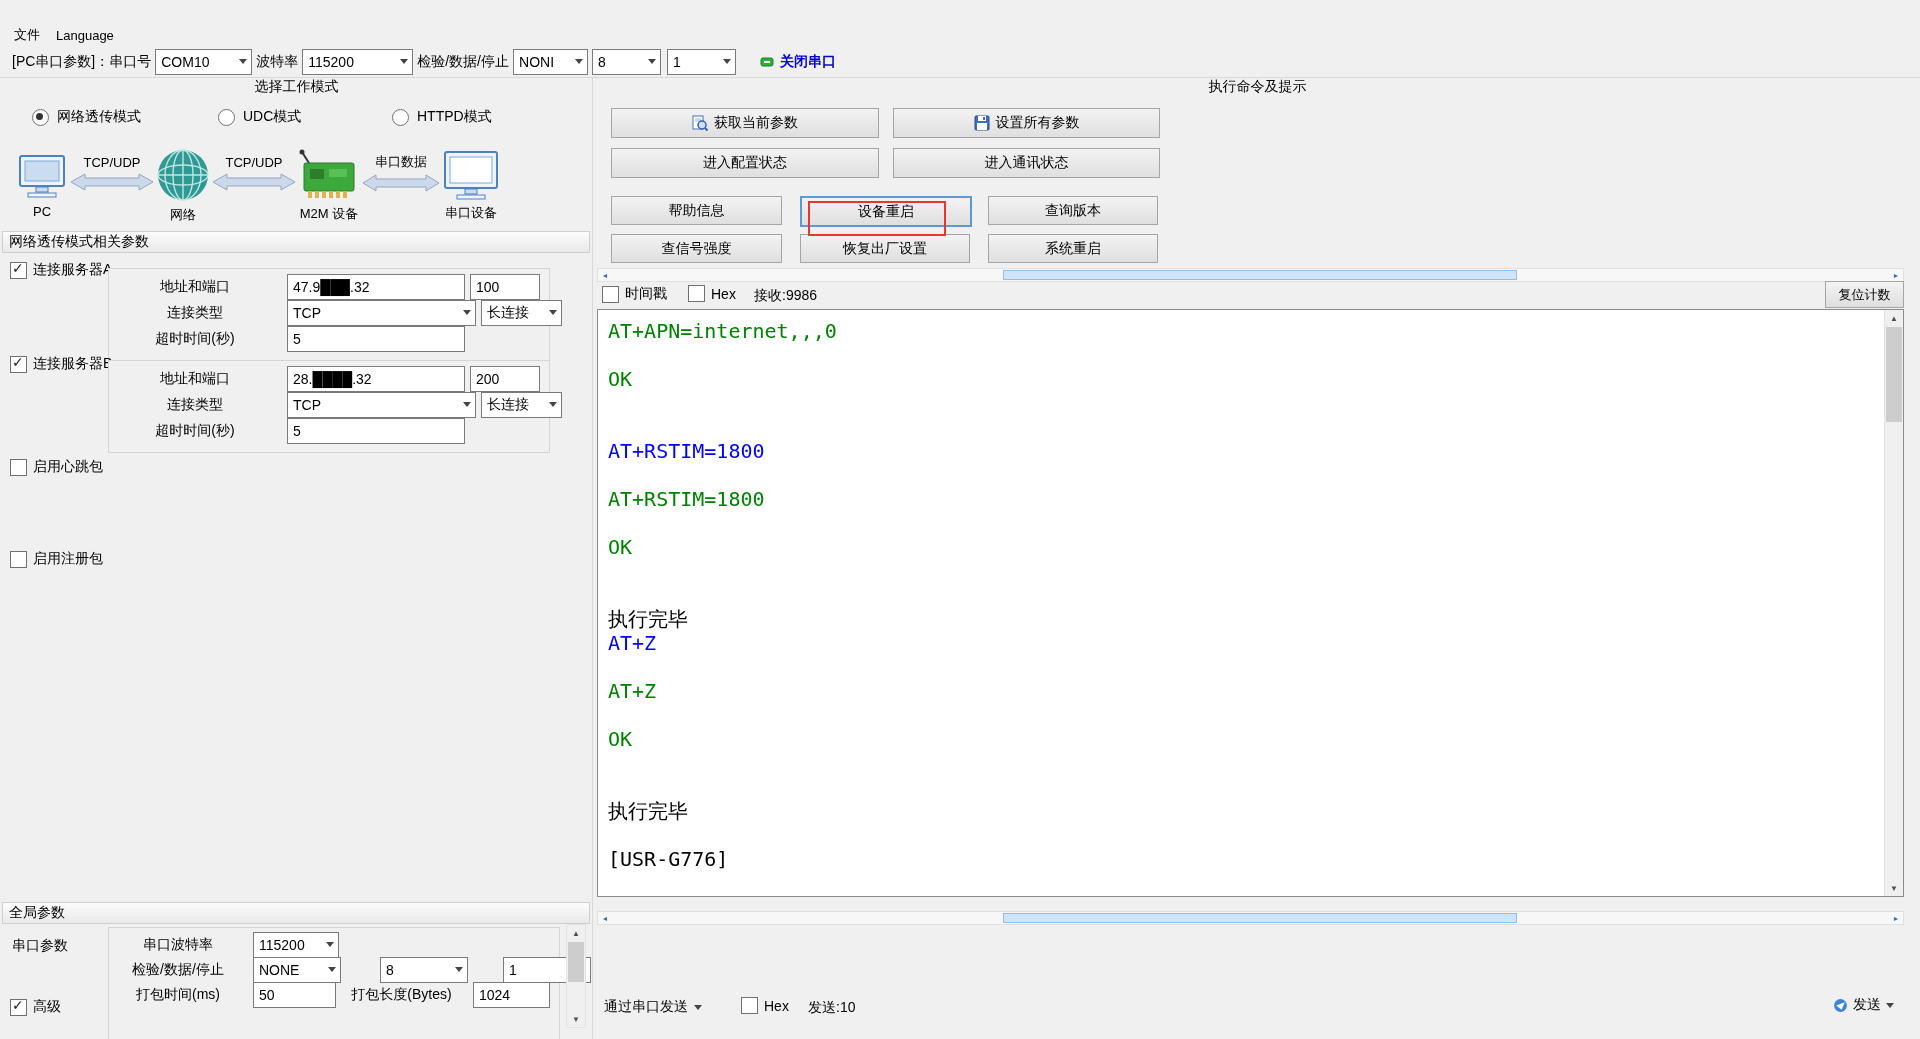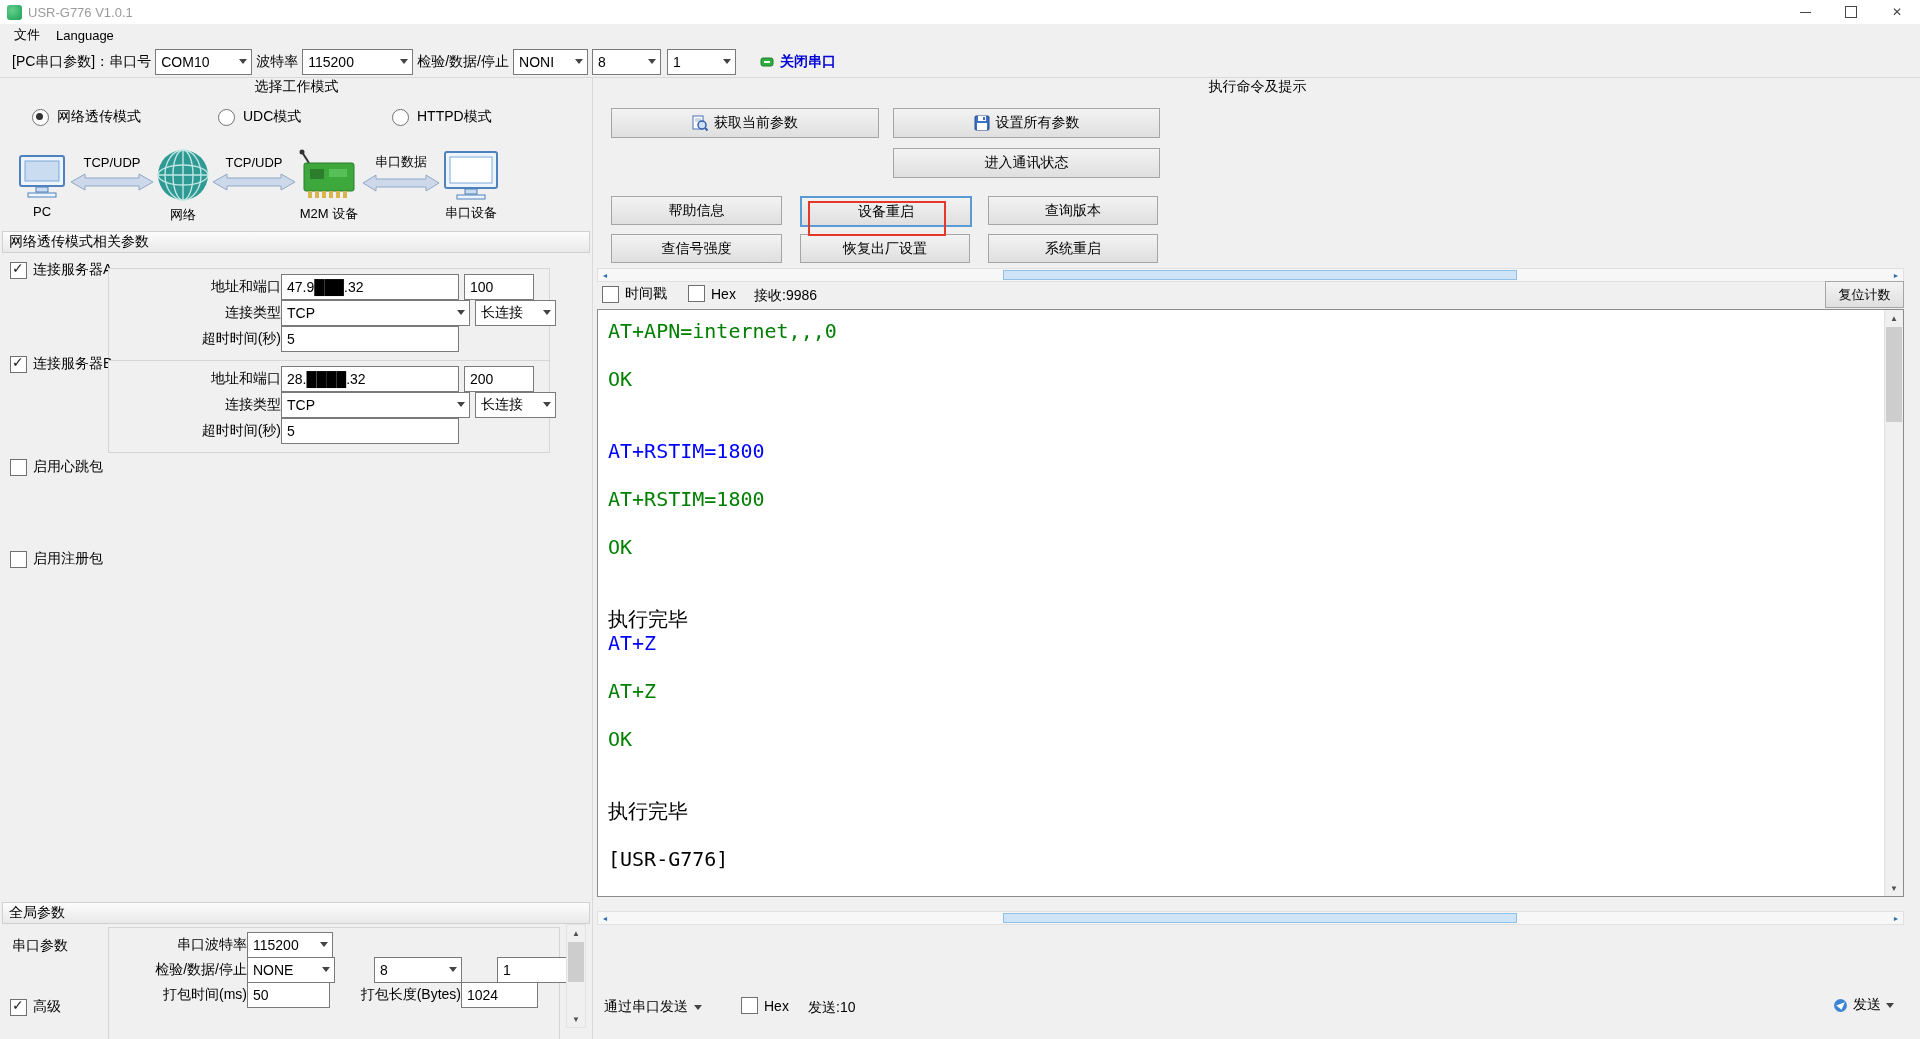--- a/index.html
+++ b/index.html
@@ -32,21 +32,21 @@
   .grp-head .txt{padding:0 5px 0 6px;white-space:nowrap;}
   .grp-head .line{flex:1;height:1px;background:#dcdcdc;margin-right:4px;}
   .checkbox{width:15px;height:15px;border:1px solid #707070;background:#fff;position:relative;display:inline-block;flex:none;}
   .checkbox.on::after{content:"✓";position:absolute;left:1px;top:-3px;font-size:14px;font-weight:bold;color:#222;}
   .radio{width:15px;height:15px;border:1px solid #707070;border-radius:50%;background:#fff;position:relative;flex:none;}
   .radio.sel::after{content:"";position:absolute;left:3px;top:3px;width:7px;height:7px;border-radius:50%;background:#333;}
   .chk-row{position:absolute;display:flex;align-items:center;gap:6px;white-space:nowrap;}
   .plain{position:absolute;white-space:nowrap;}
   .fgroup{position:absolute;left:106px;width:440px;border:1px solid #d5d5d5;padding-top:5px;background:#f0f0f0;}
   .frow{display:flex;align-items:center;height:26px;}
-  .flabel{width:172px;text-align:right;flex:none;white-space:nowrap;overflow:hidden;}
+  .flabel{width:172px;text-align:center;padding-right:6px;flex:none;white-space:nowrap;overflow:hidden;}
   .sec-bar{position:absolute;left:0;right:0;height:20px;background:linear-gradient(#fcfcfc,#e9e9e9);border:1px solid #d0d0d0;display:flex;align-items:center;padding-left:6px;}
   .btn{position:absolute;display:flex;align-items:center;justify-content:center;gap:6px;background:linear-gradient(#f3f3f3,#dfdfdf);border:1px solid #a5a5a5;white-space:nowrap;}
   .btn.focused{border:2px solid #5b9bd5;}
   .vscroll{position:absolute;width:18px;background:#f0f0f0;border:1px solid #e3e3e3;}
   .varrow{position:absolute;left:0;right:0;height:16px;display:flex;align-items:center;justify-content:center;font-size:8px;color:#505050;}
   .varrow.up{top:0}.varrow.down{bottom:0}
   .vthumb{position:absolute;left:1px;right:1px;background:#cdcdcd;}
   .hscroll{position:absolute;height:12px;background:#f7f7f7;border:1px solid #e0e0e0;}
   .harrow{position:absolute;top:0;bottom:0;width:14px;display:flex;align-items:center;justify-content:center;font-size:7px;color:#2f6fb0;}
   .harrow.left{left:0}.harrow.right{right:0}
@@ -72,35 +72,20 @@
   .log-line{white-space:pre;}
   .log-vs{position:absolute;right:0;top:0;bottom:0;width:18px;background:#f0f0f0;border-left:1px solid #e0e0e0;}
   .send-method{position:absolute;display:flex;align-items:center;gap:6px;white-space:nowrap;}
   .send-btn{position:absolute;display:flex;align-items:center;gap:5px;white-space:nowrap;}
 </style>
 </head>
 <body>
 
 <div id="window">
 
-  <div id="titlebar">
-    <div class="app-icon"></div>
-    <span class="win-title">USR-G776 V1.0.1</span>
-    <div class="caption">
-      <div class="cap-btn">
-          <div class="min-glyph"></div>
-        </div>
-      <div class="cap-btn">
-          <div class="max-glyph"></div>
-        </div>
-      <div class="cap-btn">
-          <span>✕</span>
-        </div>
-    </div>
-  </div>
 
   <div id="menubar">
     <span class="menu-item">文件</span>
     <span class="menu-item">Language</span>
   </div>
 
   <div id="toolbar">
     <span class="tb-label">[PC串口参数]：串口号</span>
     <div class="select" style="width:74px">
         <span>COM10</span>
@@ -364,20 +349,23 @@
     </div>
     <div class="btn" style="left:297px;top:30px;width:265px;height:28px">
       <svg width="16" height="16" viewBox="0 0 16 16">
           <rect x="1" y="1" width="14" height="14" rx="1" fill="#3b6fc4" stroke="#2a4f8f"></rect>
           <rect x="4" y="1" width="8" height="5" fill="#fff"></rect>
           <rect x="9" y="2" width="2" height="3" fill="#3b6fc4"></rect>
           <rect x="3" y="8" width="10" height="7" fill="#fff"></rect>
         </svg>
       <span>设置所有参数</span>
     </div>
+    <div class="btn" style="left:15px;top:70px;width:266px;height:28px">
+        <span>进入配置状态</span>
+      </div>
     <div class="btn" style="left:297px;top:70px;width:265px;height:28px">
         <span>进入通讯状态</span>
       </div>
 
     <div class="btn" style="left:15px;top:118px;width:169px;height:27px">
         <span>帮助信息</span>
       </div>
     <div class="btn focused" style="left:204px;top:118px;width:168px;height:27px">
         <span>设备重启</span>
       </div>

